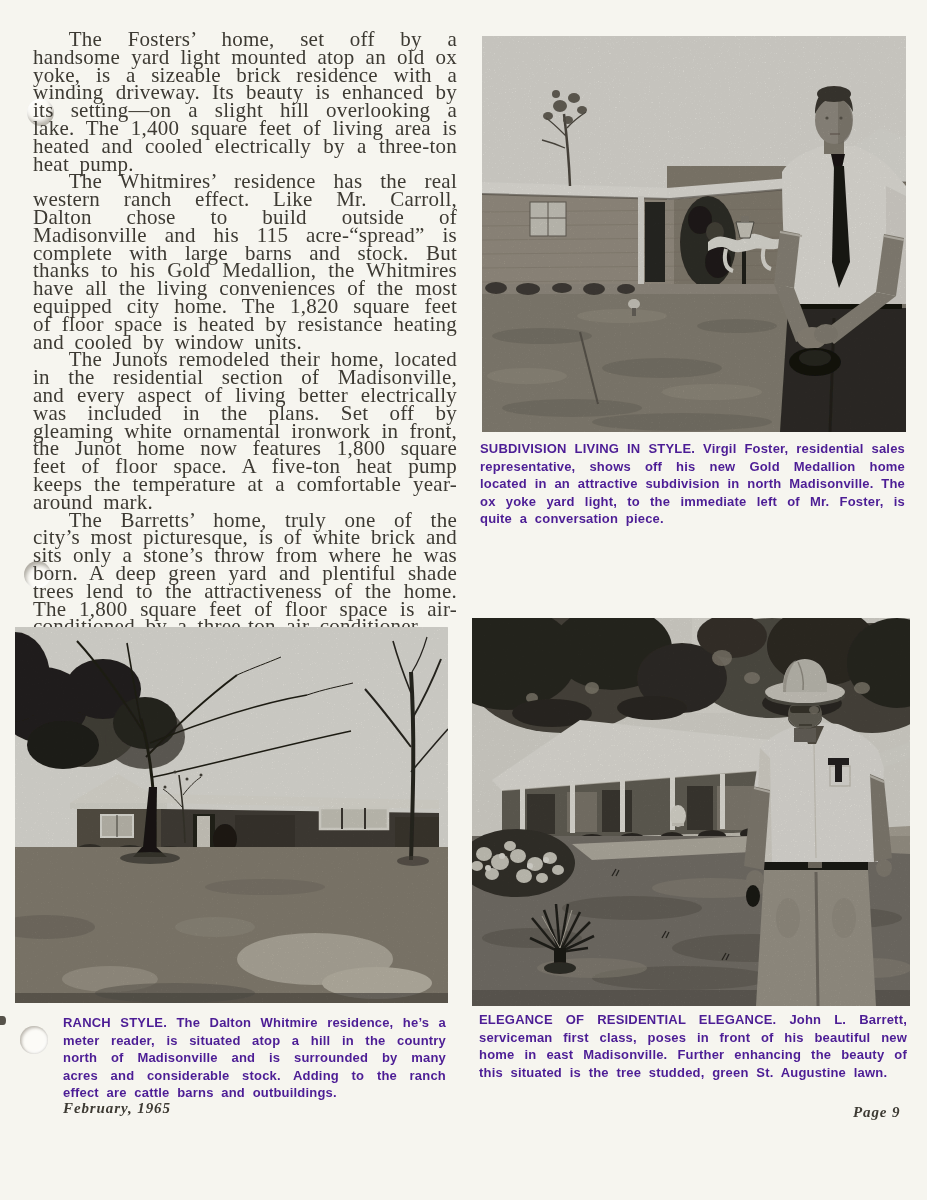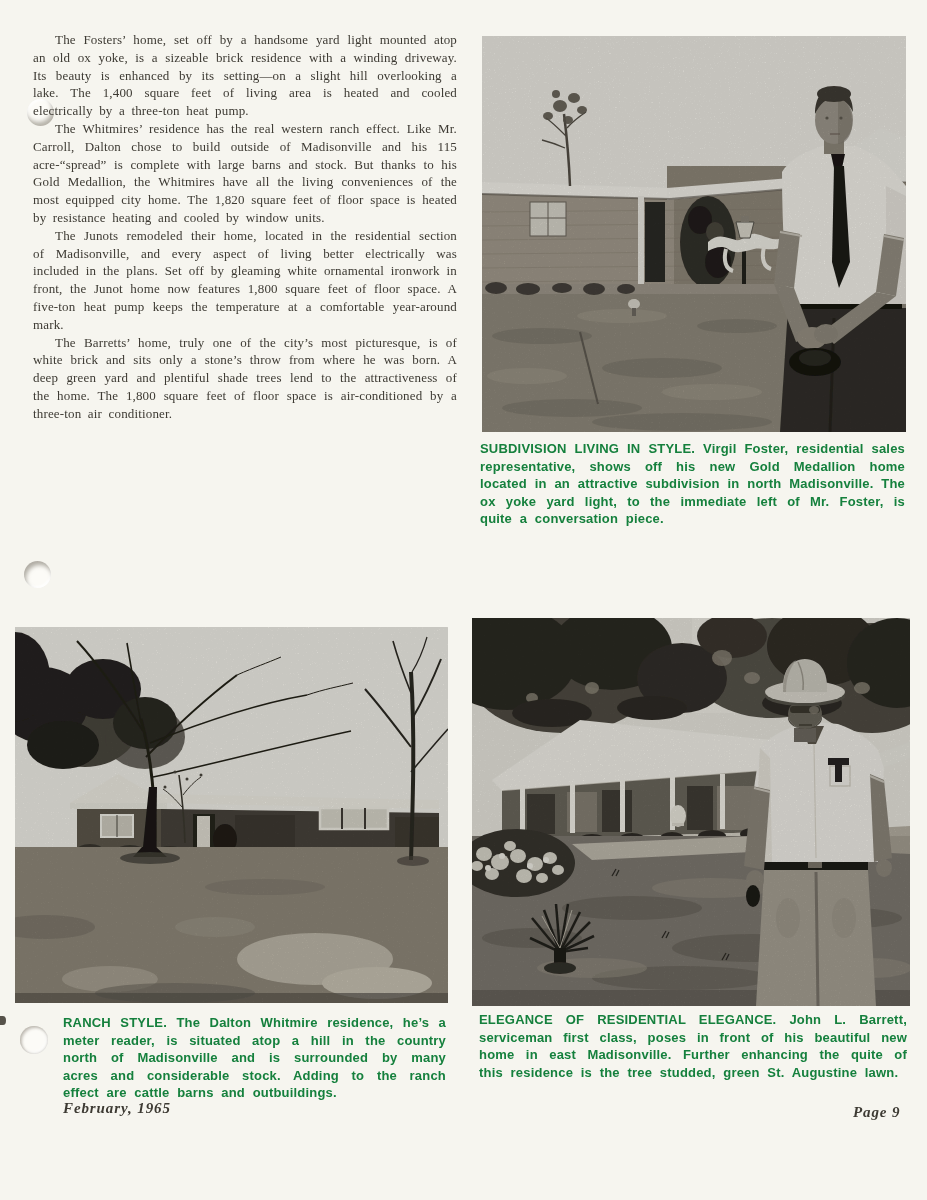--- a/index.html
+++ b/index.html
@@ -1,31 +1,31 @@
 <!DOCTYPE html>
 <html><head>
 <meta charset="utf-8">
 <style>
   html,body{margin:0;padding:0;background:#e9e8e2;}
   .page{position:relative;width:927px;height:1200px;background:#f6f5ef;overflow:hidden;
         font-family:"Liberation Serif", serif;}
   
   .body-col{position:absolute;left:33px;top:31px;width:424px;color:#3d3a33;
-            font-size:13px;line-height:17.8px;text-align:justify;
+            font-size:21px;line-height:17.8px;text-align:justify;
             letter-spacing:0.012em;word-spacing:0.24em;}
   .body-col p{margin:0;text-indent:1.7em;}
   
   .photo{position:absolute;margin:0;padding:0;}
   .photo svg{display:block;}
   .photo-1{left:482px;top:36px;}
   .photo-2{left:15px;top:627px;}
   .photo-3{left:472px;top:618px;}
   
   .caption{position:absolute;font-family:"Liberation Sans", sans-serif;font-weight:bold;
-           color:#15803d;font-size:13px;line-height:17.6px;text-align:justify;
+           color:#4c1d95;font-size:13px;line-height:17.6px;text-align:justify;
            word-spacing:0.3em;letter-spacing:0.015em;}
   .caption-1{left:480px;top:440px;width:425px;}
   .caption-2{left:63px;top:1014px;width:383px;}
   .caption-3{left:479px;top:1011px;width:428px;}
   
   .footer{position:absolute;font-family:"Liberation Serif", serif;font-style:italic;
           font-weight:bold;font-size:15px;color:#3d3a33;letter-spacing:0.06em;}
   .footer-left{left:63px;top:1100px;}
   .footer-right{left:853px;top:1104px;}
   
@@ -439,19 +439,19 @@
         <path d="M311,74 C310,52 318,42 333,41 C348,42 356,52 355,74 Z" fill="#ccc9bf"></path>
         <path d="M311,74 C311,56 316,46 324,42 C318,50 314,60 314,74 Z" fill="#a9a59a" opacity="0.8"></path>
         <path d="M326,44 C330,52 332,62 331,72" stroke="#9b978c" stroke-width="1.5" fill="none"></path>
       </g>
       <rect width="438" height="388" filter="url(#grain)" opacity="0.16"></rect>
     </svg>
   </figure>
 
   <div class="caption caption-3">
     <span>ELEGANCE OF RESIDENTIAL ELEGANCE.</span>
-    <span>John L. Barrett, serviceman first class, poses in front of his beautiful new home in east Madisonville.  Further enhancing the quite of this residence is the tree studded, green St. Augustine lawn.</span>
+    <span>John L. Barrett, serviceman first class, poses in front of his beautiful new home in east Madisonville.  Further enhancing the beauty of this situated is the tree studded, green St. Augustine lawn.</span>
   </div>
 
   <div class="footer footer-left">February, 1965</div>
   <div class="footer footer-right">Page 9</div>
 
 </div>
 
 </body></html>

